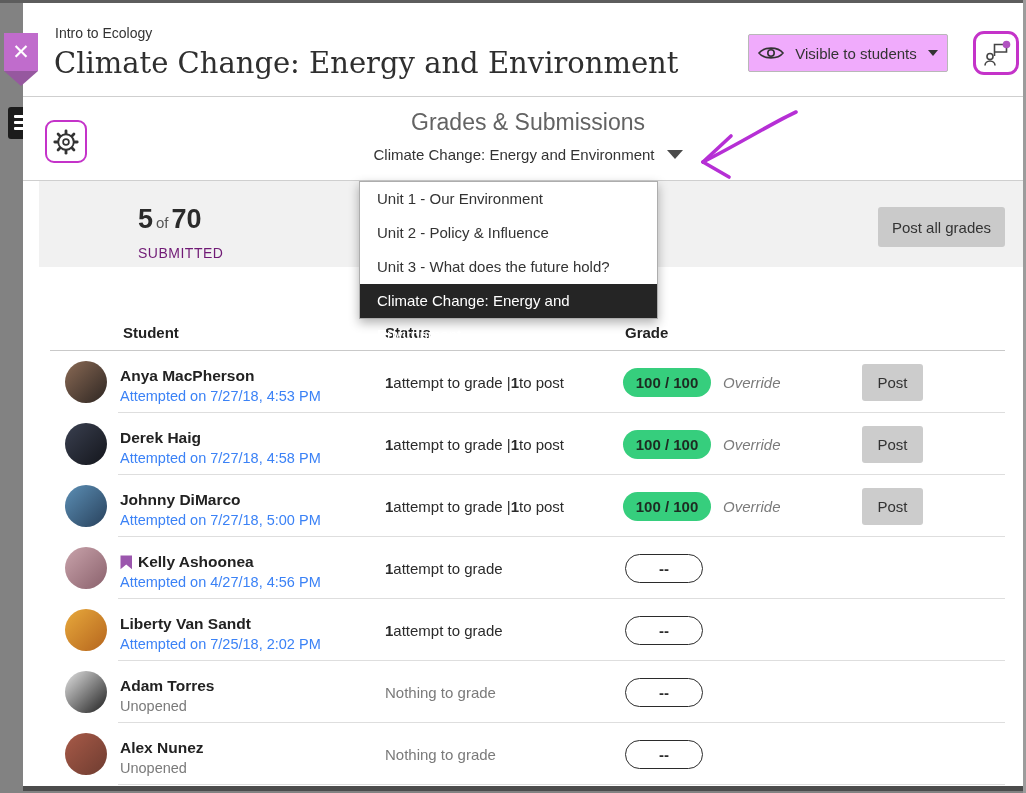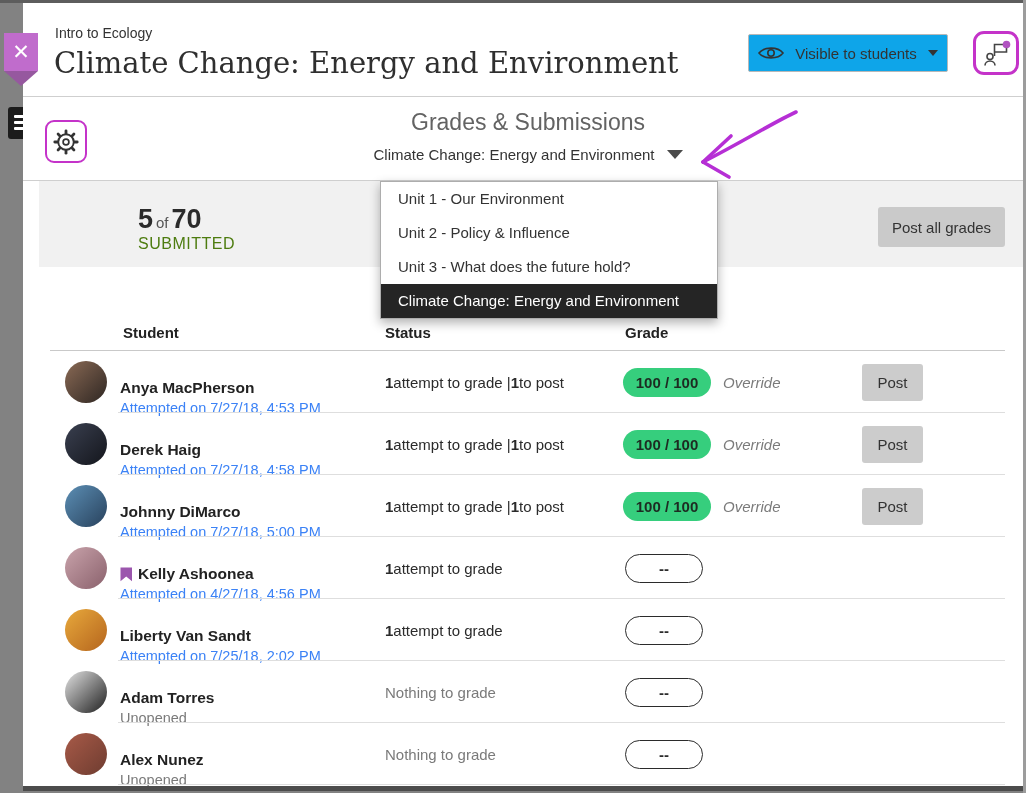--- a/index.html
+++ b/index.html
@@ -21,21 +21,21 @@
     color:#fff; font-size:21px; line-height:38px; text-align:center; cursor:pointer; }
   .close-fold { position:absolute; left:4px; top:71px; width:0; height:0; z-index:3;
     border-left:17px solid transparent; border-right:17px solid transparent; border-top:15px solid #96589f; }
 
   
   .panel { position:absolute; left:23px; top:3px; width:1000px; height:786px; background:#fff; z-index:1; }
 
   
   .course-name { position:absolute; left:32px; top:22px; font-size:14px; color:#333; }
   .page-title { position:absolute; left:31px; top:43px; font-family:"DejaVu Serif", serif; font-size:29px; font-weight:400; color:#2f2f2f; }
-  .visibility-btn { position:absolute; left:725px; top:31px; width:200px; height:38px; background:#0ea5e9;
+  .visibility-btn { position:absolute; left:725px; top:31px; width:200px; height:38px; background:#f0abfc;
     border:1px solid #b8b8b8; border-radius:2px; display:flex; align-items:center; justify-content:center; gap:11px; cursor:pointer; }
   .visibility-btn .lbl { font-size:15px; color:#333; }
   .caret-sm { width:0; height:0; border-left:5px solid transparent; border-right:5px solid transparent; border-top:6px solid #333; }
   .profile-btn { position:absolute; left:950px; top:28px; width:46px; height:44px; background:#fff;
     border:3px solid #c433c9; border-radius:11px; display:flex; align-items:center; justify-content:center; cursor:pointer; }
   .header-divider { position:absolute; left:0; top:93px; width:100%; height:1px; background:#cfcfcf; }
 
   
   .gear-btn { position:absolute; left:22px; top:117px; width:42px; height:43px; background:#fff;
     border:2px solid #c433c9; border-radius:9px; display:flex; align-items:center; justify-content:center; cursor:pointer; }
@@ -47,51 +47,51 @@
   .caret-filled { display:inline-block; width:0; height:0; margin-left:12px; vertical-align:1px;
     border-left:8px solid transparent; border-right:8px solid transparent; border-top:9px solid #4a4a4a; }
   .toolbar-divider { position:absolute; left:0; top:177px; width:100%; height:1px; background:#cfcfcf; }
   .annot-arrow { position:absolute; left:655px; top:100px; z-index:3; }
 
   
   .stats-band { position:absolute; left:16px; top:178px; width:100%; height:86px; background:#f1f1f1; }
   .stats { position:absolute; left:99px; top:23px; }
   .stats .line1 { font-size:27px; font-weight:bold; color:#2b2b2b; }
   .stats .of { font-size:15px; font-weight:normal; color:#555; padding:0 3px; }
-  .stats .caption { font-size:16px; letter-spacing:.5px; color:#4d7c0f; margin-top:0; }
+  .stats .caption { font-size:14px; letter-spacing:.5px; color:#701a75; margin-top:10px; }
   .post-all-btn { position:absolute; left:839px; top:26px; width:127px; height:40px; background:#cacaca;
     border:none; border-radius:3px; font-size:15px; color:#333; cursor:pointer; font-family:inherit; }
 
   
   .col-head { position:absolute; top:321px; font-size:15px; font-weight:bold; color:#222; }
   .col-student { left:100px; } .col-status { left:362px; } .col-grade { left:602px; }
   .head-divider { position:absolute; left:27px; top:347px; width:955px; height:1px; background:#c9c9c9; }
   .tbody { position:absolute; left:0; top:348px; width:1000px; }
   .row { position:relative; height:62px; }
   .row .sep { position:absolute; left:95px; right:18px; bottom:0; height:1px; background:#dedede; }
   .avatar { position:absolute; left:42px; top:10px; width:42px; height:42px; border-radius:50%; }
-  .name-block { position:absolute; left:97px; top:28px; }
+  .name-block { position:absolute; left:97px; top:16px; }
   .student-name { font-size:15.5px; font-weight:bold; color:#222; display:flex; align-items:center; gap:5px; }
   .student-detail { font-size:14.5px; color:#3b82f6; margin-top:3px; }
   .muted { color:#7a7a7a !important; }
   .status-cell { position:absolute; left:362px; top:0; height:62px; display:flex; align-items:center; font-size:15px; color:#2b2b2b; }
   .status-cell b { font-weight:bold; }
   .grade-pill { position:absolute; left:600px; top:17px; width:88px; height:29px; border-radius:15px;
     background:#36ce7d; display:flex; align-items:center; justify-content:center;
     font-size:15px; font-weight:bold; color:#1d2b22; cursor:pointer; }
   .empty-pill { position:absolute; left:602px; top:17px; width:78px; height:29px; border-radius:15px;
     background:#fff; border:1.5px solid #2b2b2b; display:flex; align-items:center; justify-content:center;
     font-size:15px; font-weight:bold; color:#2b2b2b; cursor:pointer; }
   .override-lbl { position:absolute; left:700px; top:0; height:62px; display:flex; align-items:center;
     font-size:15px; font-style:italic; color:#7a7a7a; }
   .post-btn { position:absolute; left:839px; top:13px; width:61px; height:37px; background:#ccc; border:none;
     border-radius:3px; font-size:15px; color:#333; cursor:pointer; font-family:inherit; }
 
   
-  .dropdown { position:absolute; left:357px; top:178px; width:338px; background:#fff;
+  .dropdown { position:absolute; left:336px; top:178px; width:299px; background:#fff;
     border:1px solid #adadad; box-shadow:0 4px 10px rgba(0,0,0,.3); z-index:10; }
   .dd-item { height:34px; line-height:34px; padding-left:17px; font-size:15px; color:#333; cursor:pointer; }
   .dd-item.selected { background:#252525; color:#fff; }
 
   svg { display:block; }
 </style>
 </head>
 <body>
 
 <div class="top-border"></div>

